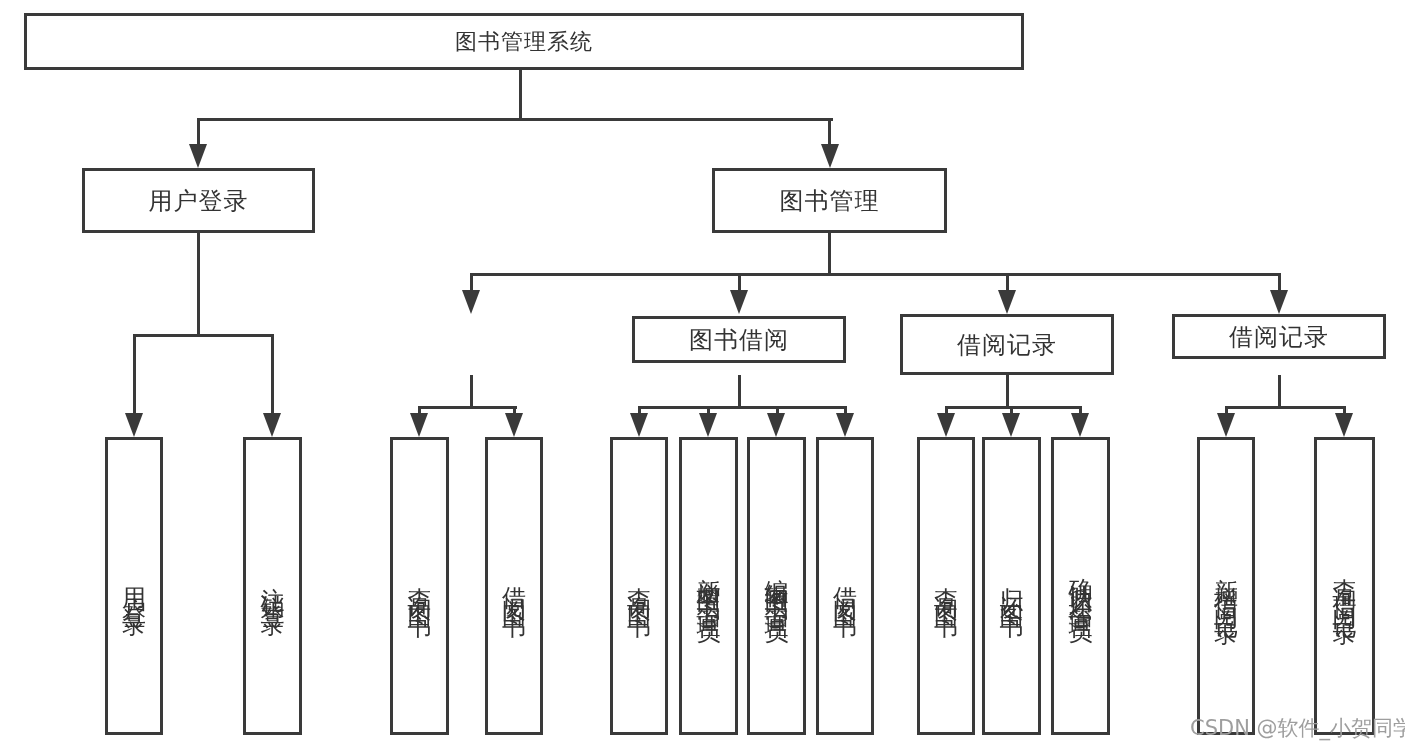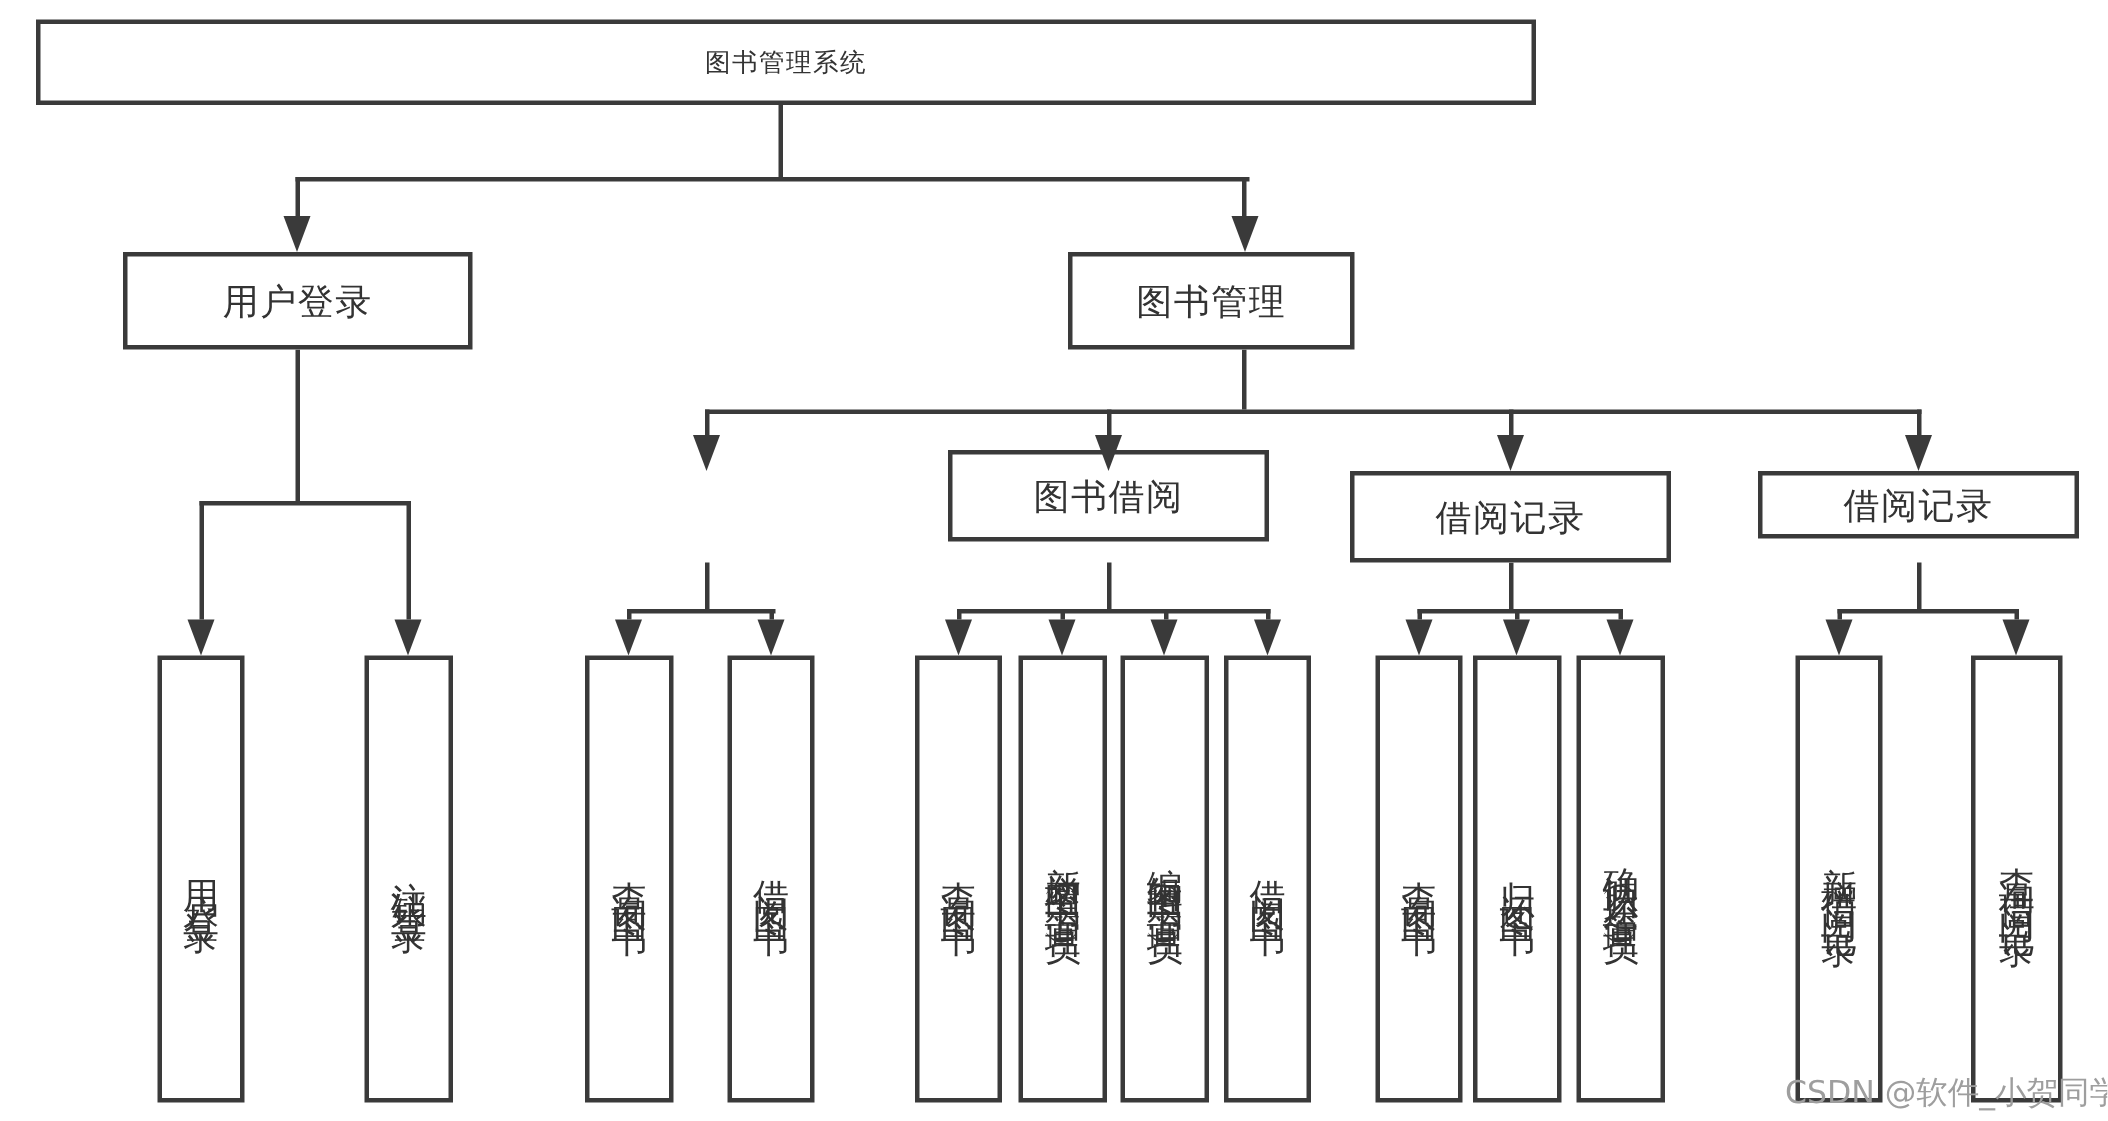--- a/index.html
+++ b/index.html
@@ -18,21 +18,21 @@
     border: 3px solid #3a3a3a;
     background: #ffffff;
     display: flex;
     align-items: center;
     justify-content: center;
     font-size: 24px;
     color: #333333;
     z-index: 2;
     letter-spacing: 1px;
   }
-  .root-box { font-size: 17px; }
+  .root-box { font-size: 22px; }
   .v-box {
     writing-mode: vertical-rl;
     text-orientation: mixed;
     letter-spacing: 9px;
     line-height: 1;
   }
   .v-tight { letter-spacing: 6px; }
   .line {
     position: absolute;
     background: #3a3a3a;
@@ -118,23 +118,23 @@
   <div class="arrow" style="left:836px;top:413px"></div>
   <div class="arrow" style="left:937px;top:413px"></div>
   <div class="arrow" style="left:1002px;top:413px"></div>
   <div class="arrow" style="left:1071px;top:413px"></div>
   <div class="arrow" style="left:1217px;top:413px"></div>
   <div class="arrow" style="left:1335px;top:413px"></div>
 
   <div class="box root-box" style="left:24px;top:13px;width:1000px;height:57px">图书管理系统</div>
 
   <div class="box" style="left:82px;top:168px;width:233px;height:65px">用户登录</div>
-  <div class="box" style="left:712px;top:168px;width:191px;height:65px">图书管理</div>
+  <div class="box" style="left:712px;top:168px;width:235px;height:65px">图书管理</div>
 
-  <div class="box" style="left:632px;top:300px;width:214px;height:61px">图书借阅</div>
+  <div class="box" style="left:632px;top:316px;width:214px;height:47px">图书借阅</div>
   <div class="box" style="left:900px;top:314px;width:214px;height:61px">借阅记录</div>
   <div class="box" style="left:1172px;top:314px;width:214px;height:45px">借阅记录</div>
 
   <div class="box v-box" style="left:105px;top:437px;width:58px;height:298px">用户登录</div>
   <div class="box v-box" style="left:243px;top:437px;width:59px;height:298px">注销登录</div>
 
   <div class="box v-box" style="left:390px;top:437px;width:59px;height:298px">查询图书</div>
   <div class="box v-box" style="left:485px;top:437px;width:58px;height:298px">借阅图书</div>
 
   <div class="box v-box" style="left:610px;top:437px;width:58px;height:298px">查询图书</div>

